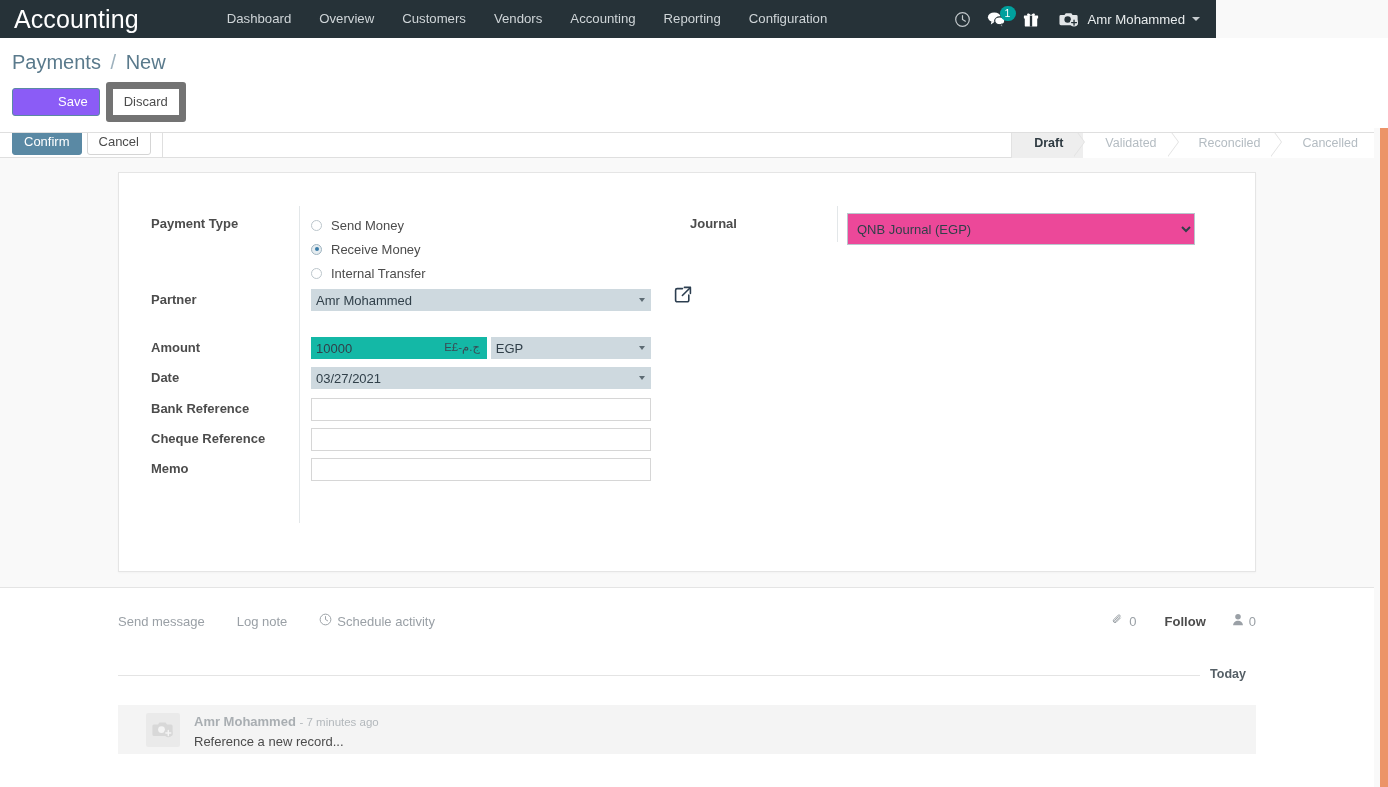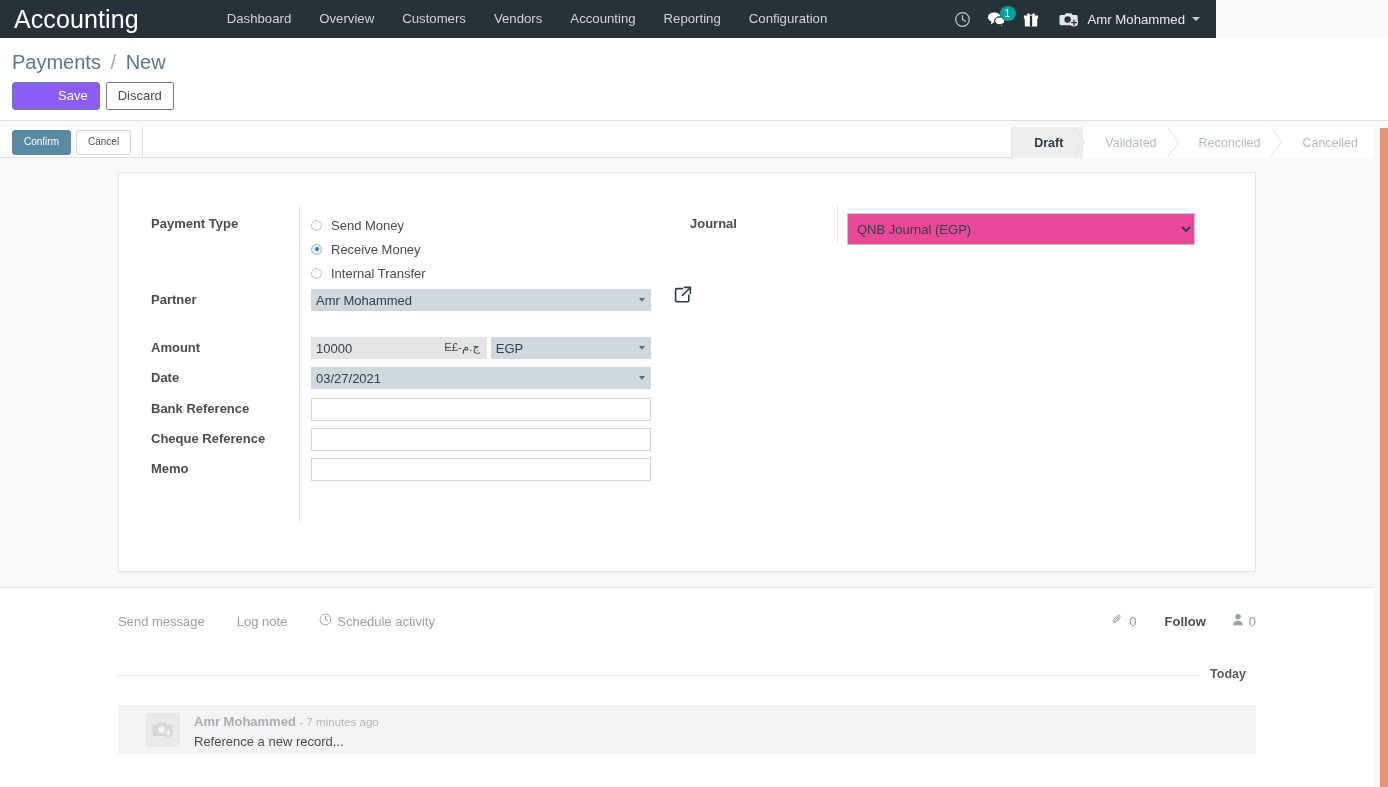--- a/index.html
+++ b/index.html
@@ -116,36 +116,36 @@
   }
   .btn-primary {
     background: #8b5cf6;
     color: #ffffff;
     border: 1px solid #5a89a4;
     padding-left: 45px;
   }
   .btn-default {
     background: #ffffff;
     color: #4c4c4c;
-    border: 1px solid #737373;
+    border: 7px solid #737373;
     margin-left: 6px;
   }
 
   
   .statusbar-row {
     position: absolute; top: 127px; left: 0;
     width: 1388px; height: 31px;
     background: #ffffff;
     border-bottom: 1px solid #dfdfdf;
     display: flex; align-items: center;
     z-index: 9;
   }
   .sb-buttons { display: flex; align-items: center; padding-left: 12px; }
   .sb-btn {
-    font-size: 10px;
+    font-size: 13px;
     padding: 3px 11px 4px 11px;
     border-radius: 3px;
     cursor: pointer;
     line-height: 16px;
   }
   .sb-btn-primary { background: #5a89a4; color: #fff; border: 1px solid #5a89a4; }
   .sb-btn-default { background: #fff; color: #4c4c4c; border: 1px solid #d5d5d5; margin-left: 5px; }
   .sb-divider {
     width: 1px; height: 31px;
     background: #dfdfdf;
@@ -307,21 +307,21 @@
     color: #31404a;
     background: #ffffff;
     border: 1px solid #d6d6d6;
     height: 23px;
     width: 100%;
     padding: 0 6px;
     outline: none;
   }
   .inp-amount {
     position: relative;
-    background: #e5e5e5;
+    background: #14b8a6;
     height: 22px;
     display: flex; align-items: center;
     padding: 0 6px 0 5px;
     font-size: 13px;
     color: #31404a;
   }
   .amt-unit {
     position: absolute; right: 7px; top: 3px;
     font-size: 11.5px;
     color: #3a4a54;

